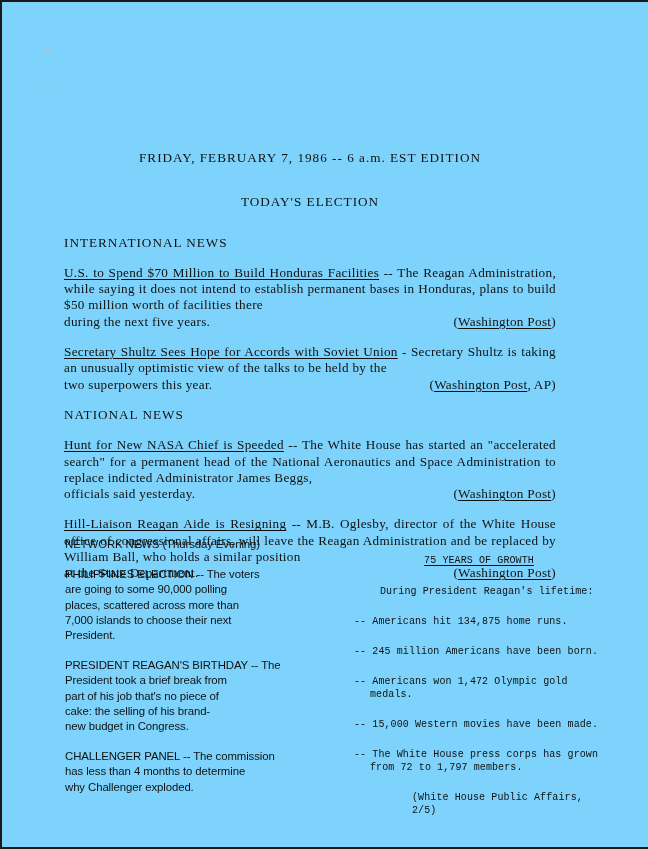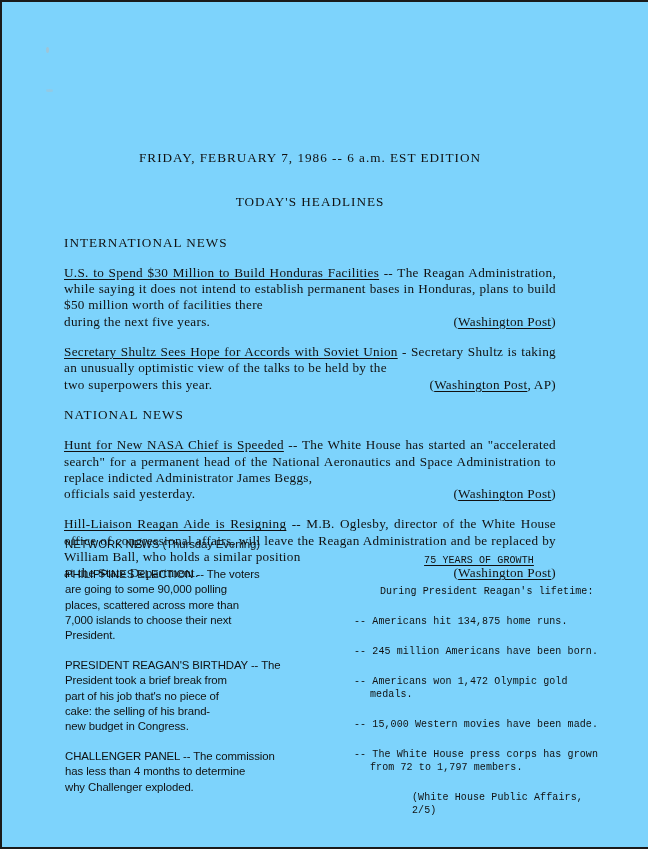--- a/index.html
+++ b/index.html
@@ -133,26 +133,26 @@
 <body>
 
 <div class="page">
 
   <div class="speck speck-a"></div>
   <div class="speck speck-b"></div>
 
   <div class="top-block">
 
     <div class="edition">FRIDAY, FEBRUARY 7, 1986 -- 6 a.m. EST EDITION</div>
-    <div class="headlines-title">TODAY'S HEADLINES</div>
+    <div class="headlines-title">TODAY'S ELECTION</div>
 
     <div class="section-head">INTERNATIONAL NEWS</div>
 
     <div class="article">
-      <span class="hl">U.S. to Spend $30 Million to Build Honduras Facilities</span><span> -- </span><span>The Reagan</span>
+      <span class="hl">U.S. to Spend $70 Million to Build Honduras Facilities</span><span> -- </span><span>The Reagan</span>
       <span>Administration, while saying it does not intend to establish permanent bases in Honduras, plans to build $50 million worth of facilities there</span>
       <span class="lastline">
         <span class="lt">during the next five years.</span>
         <span class="src"><span>(</span><u>Washington Post</u><span>)</span></span>
       </span>
     </div>
 
     <div class="article">
       <span class="hl">Secretary Shultz Sees Hope for Accords with Soviet Union</span><span> - </span><span>Secretary</span>
       <span>Shultz is taking an unusually optimistic view of the talks to be held by the</span>

